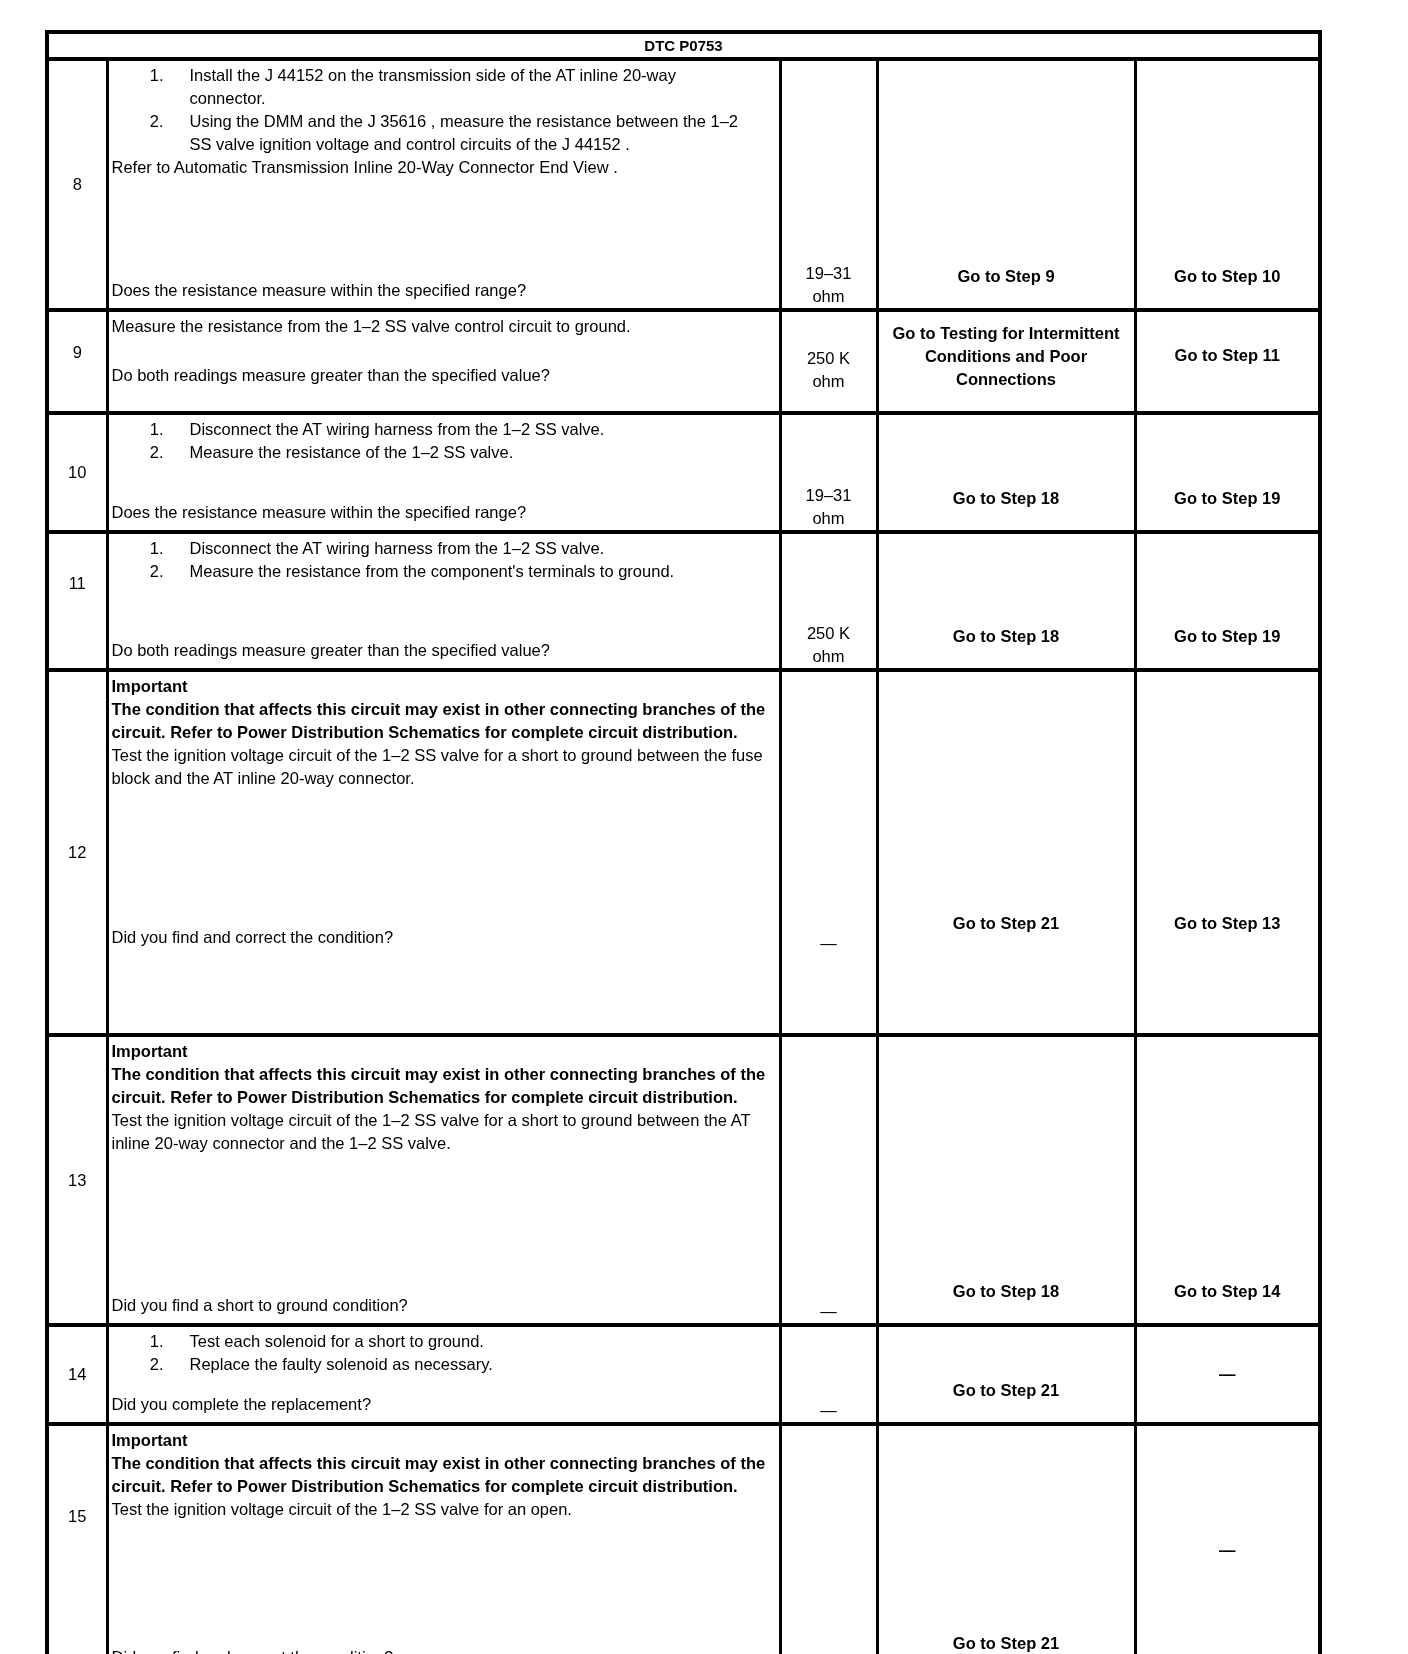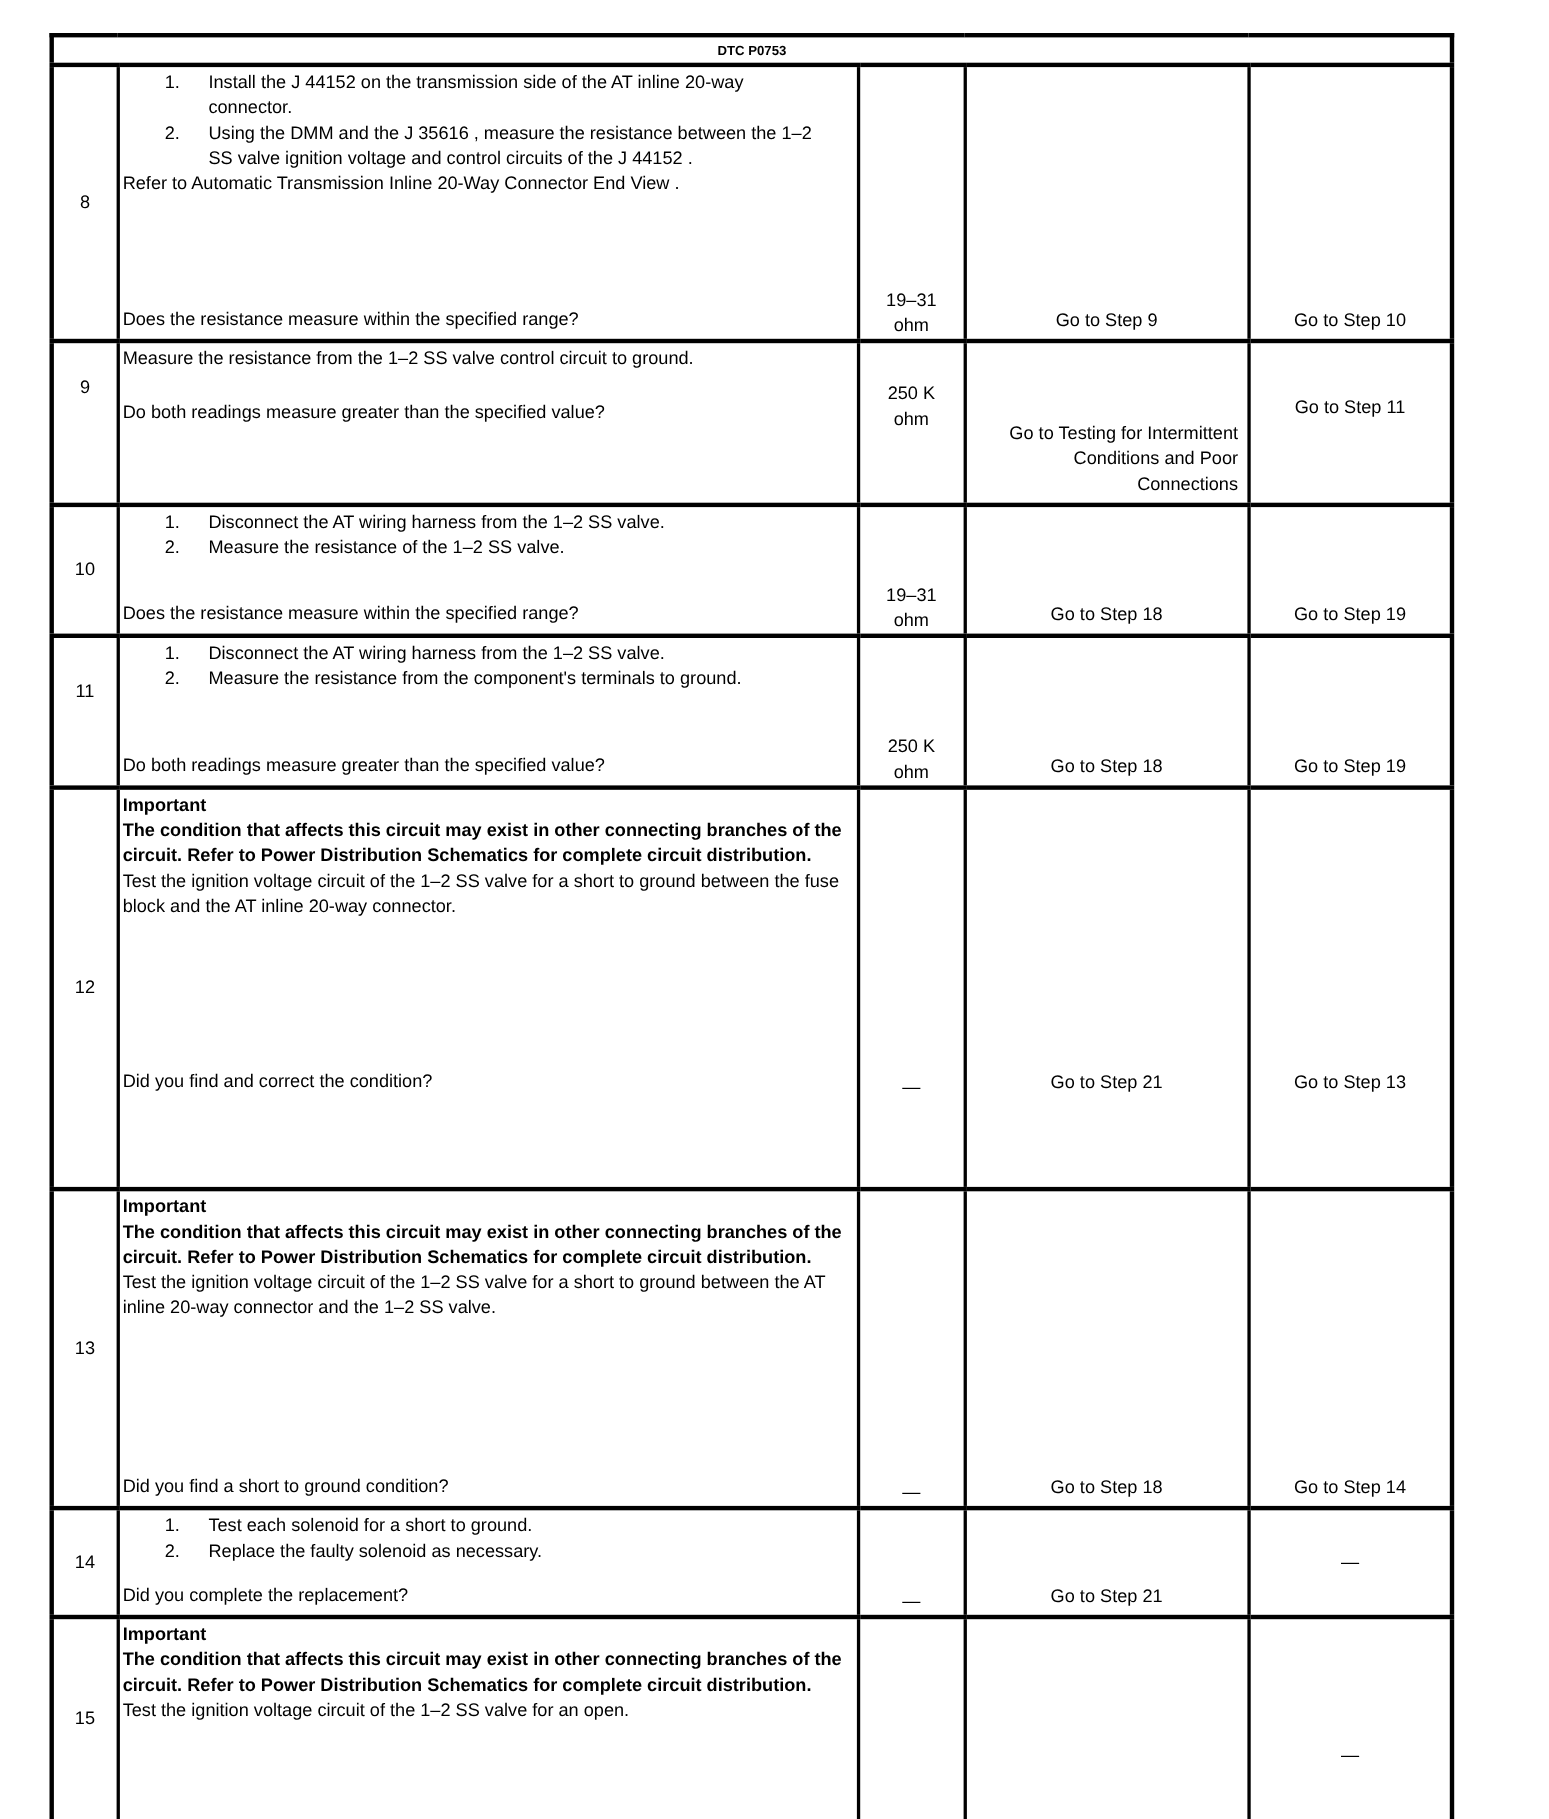--- a/index.html
+++ b/index.html
@@ -9,38 +9,38 @@
     background: #ffffff; color: #000000;
     font-family: "Liberation Sans", sans-serif;
   }
   .sheet { position: absolute; left: 45px; top: 30px; width: 1273px; }
   table.dtc {
     border-collapse: collapse; width: 100%; table-layout: fixed;
     border: 4px solid #000;
   }
   th, td { border: 3px solid #000; padding: 0; }
   tbody td { border-top: 4px solid #000; }
-  th { font-weight: bold; text-align: center; vertical-align: middle; font-size: 12px; }
+  th { font-weight: bold; text-align: center; vertical-align: middle; font-size: 15px; }
   tr.title-row th { height: 27px; }
   tr.header-row th { height: 29px; border-bottom: 5px solid #000; }
   td { vertical-align: top; font-size: 16.5px; line-height: 23px; }
 
   .cellbox { display: flex; flex-direction: column; }
   .step-box { justify-content: center; align-items: center; }
   .action-box { padding: 3px 12px 6px 3px; }
   .action-box > * + * { margin-top: 40px; }
   .action-box p { margin: 0; }
   .action-box p.b { font-weight: bold; }
   .action-box p.q { margin-top: auto; }
   ol.steps { margin: 0; padding: 0; list-style: none; }
   ol.steps li { display: grid; grid-template-columns: 78px 1fr; }
   ol.steps .num { text-align: right; padding-right: 26px; }
   ol.steps .txt { padding-right: 20px; }
   .values-box { justify-content: flex-end; align-items: center; text-align: center; padding: 0 0; }
-  .goto-box { justify-content: flex-end; align-items: center; text-align: right; padding: 0 8px 5px 8px; }
+  .goto-box { justify-content: flex-end; align-items: center; text-align: center; padding: 0 8px 20px 8px; font-weight: bold; }
   .goto-box.dash { justify-content: center; padding-bottom: 0; }
 </style>
 </head>
 <body>
 
 <div class="sheet">
   <table class="dtc">
     <colgroup>
       <col style="width:60px">
         <col style="width:673px">
@@ -105,21 +105,21 @@
               <p class="q">Do both readings measure greater than the specified value?</p>
             </div>
           </td>
           <td>
             <div class="cellbox values-box" style="height: 81px;">
               <div>250 K</div>
               <div>ohm</div>
             </div>
           </td>
           <td>
-            <div class="cellbox goto-box" style="height: 99px; margin-top: 46px;">
+            <div class="cellbox goto-box" style="height: 99px;">
               <span>Go to Testing for Intermittent Conditions and Poor Connections</span>
             </div>
           </td>
           <td>
             <div class="cellbox goto-box" style="height: 75px;">
               <span>Go to Step 11</span>
             </div>
           </td>
         </tr>
         <tr>

